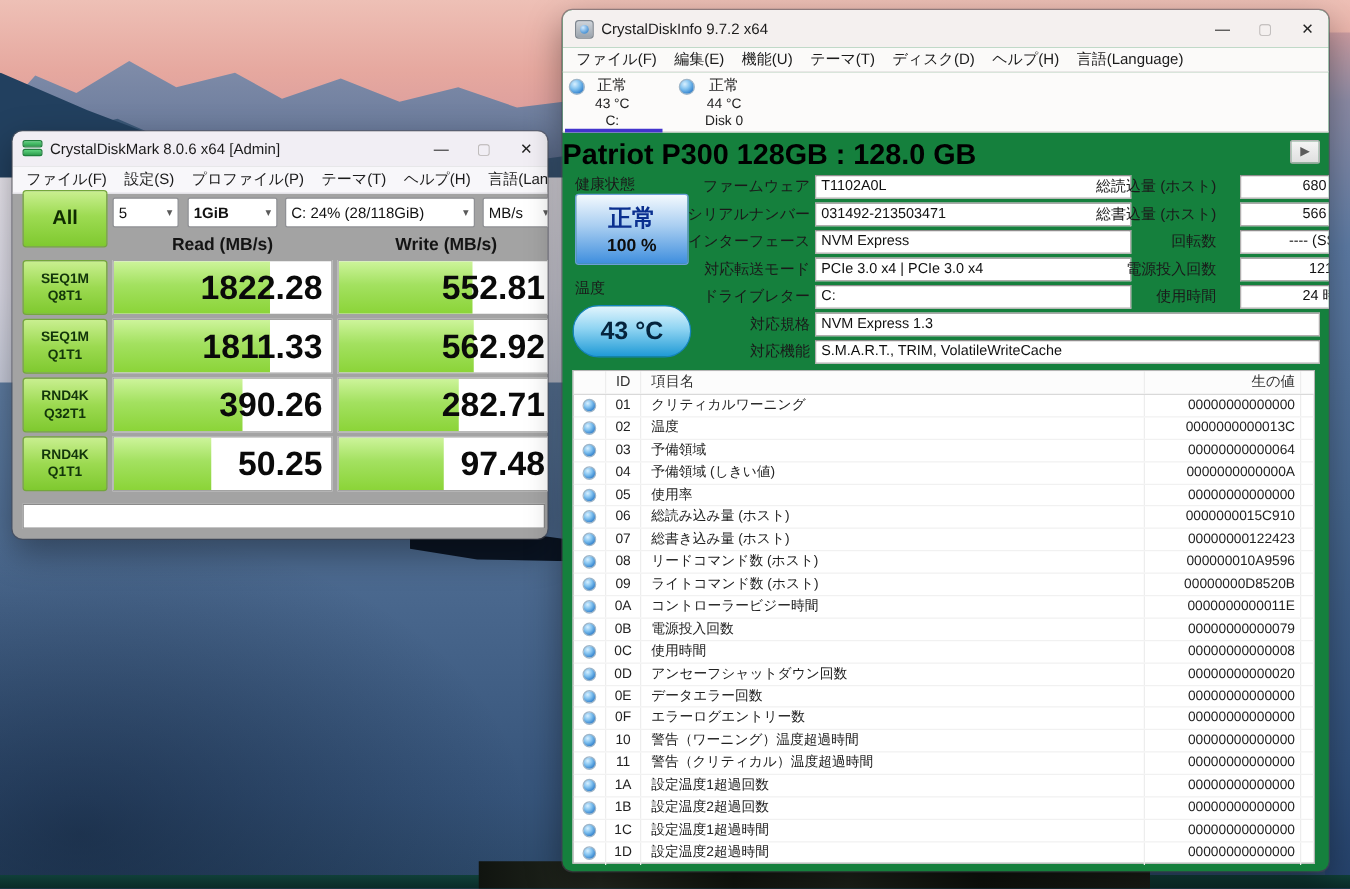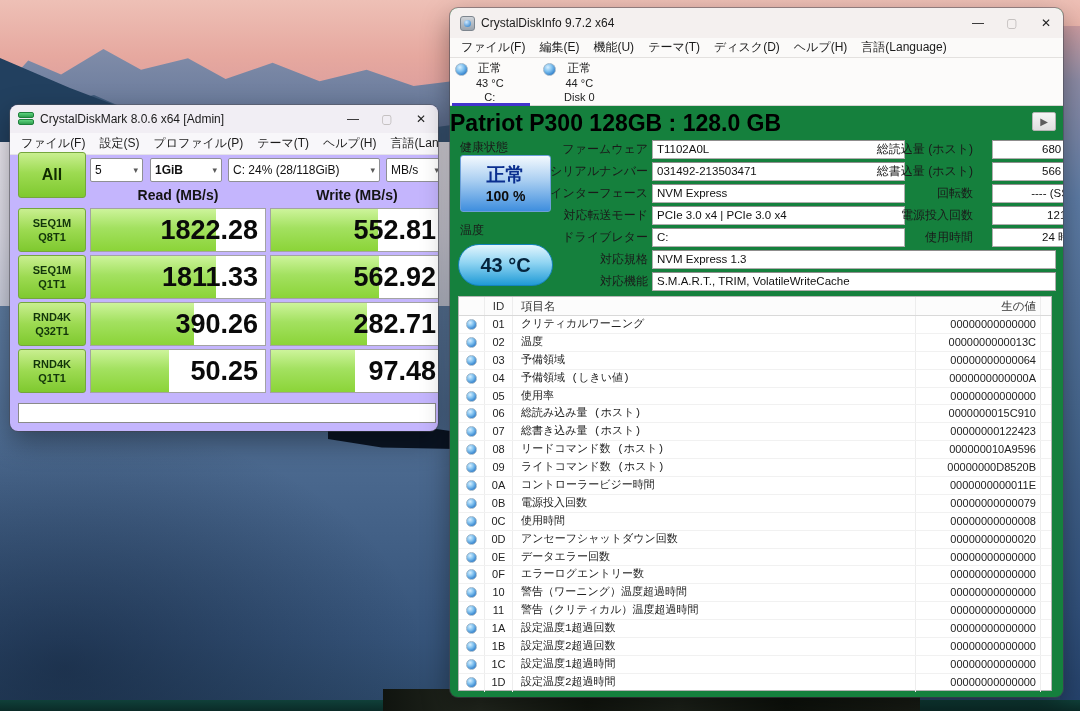--- a/index.html
+++ b/index.html
@@ -38,21 +38,21 @@
   .titlebar { position:absolute; left:0; top:0; right:0; display:flex; align-items:center; }
   .title-text { font-size:12px; color:#1b1b1b; margin-left:6px; }
   .win-btns { margin-left:auto; display:flex; height:100%; }
   .win-btn { width:34px; height:100%; display:flex; align-items:center; justify-content:center;
     font-size:12px; color:#222; }
   .win-btn.disabled { color:#b9b5b4; }
   .menubar { position:absolute; left:0; right:0; display:flex; align-items:center; padding-left:4px; }
   .menu-item { font-size:12px; color:#1b1b1b; padding:2px 7px; white-space:nowrap; }
 
   
-  .cdm { left:10px; top:105px; width:428px; height:326px; background:#c4b5fd; }
+  .cdm { left:10px; top:105px; width:428px; height:326px; background:#a3a3a3; }
   .cdm .titlebar { height:28px; background:#f1eef4; padding-left:8px; }
   .cdm .menubar { top:28px; height:22px; background:#f8f7fa; border-bottom:1px solid #e4e2e8; }
   .cdm-app-icon { width:16px; height:14px; position:relative; }
   .cdm-app-icon i { position:absolute; left:0; width:16px; height:6px; border-radius:2px;
     background:linear-gradient(180deg,#5ed37e 0%,#2f9e4f 100%); border:1px solid #1f7f3c; }
   .cdm-app-icon i:nth-child(1){ top:0; } .cdm-app-icon i:nth-child(2){ top:7px; }
   .all-btn { position:absolute; left:8px; top:47px; width:68px; height:46px; border-radius:3px;
     background:linear-gradient(180deg,#c9ef90 0%,#9ddb52 45%,#7fc92f 100%);
     border:1px solid #74a63c; display:flex; align-items:center; justify-content:center;
     font-size:16px; font-weight:bold; color:#102c00; }
@@ -135,21 +135,21 @@
   .smart-table { position:absolute; left:8px; top:288px; width:594px; height:395px;
     border:1px solid #b5b5b5; background:#fff; }
   .smart-hdr, .smart-row { display:grid; grid-template-columns:26px 28px 403px 125px 10px; }
   .smart-hdr { height:19px; line-height:19px; background:#fcfcfc; border-bottom:1px solid #d9d9d9; }
   .smart-hdr span { font-size:11.5px; color:#333; }
   .smart-row { height:17.9px; line-height:17.9px; border-bottom:1px solid #f1f1f1; }
   .smart-row:last-child { border-bottom:none; }
   .sc { border-right:1px solid #ededed; overflow:hidden; white-space:nowrap; }
   .sc:last-child { border-right:none; }
   .sid  { text-align:center; font-size:11px; color:#222; }
-  .snm  { font-size:11px; color:#222; padding-left:8px;font-family:Liberation Mono, monospace; }
+  .snm  { font-size:11px; color:#222; padding-left:8px; }
   .srw  { font-size:11px; color:#222; text-align:right; padding-right:4px; }
   .sorb { display:flex; align-items:center; justify-content:center; }
   .sorb i { width:11px; height:11px; border-radius:50%;
     background:radial-gradient(circle at 35% 30%,#d8f0ff 0%,#7ec0ef 40%,#2d7cc9 80%,#1b5fa8 100%);
     border:1px solid #9fb6c9; }
 </style>
 </head>
 <body>
 
 <div class="desktop">

